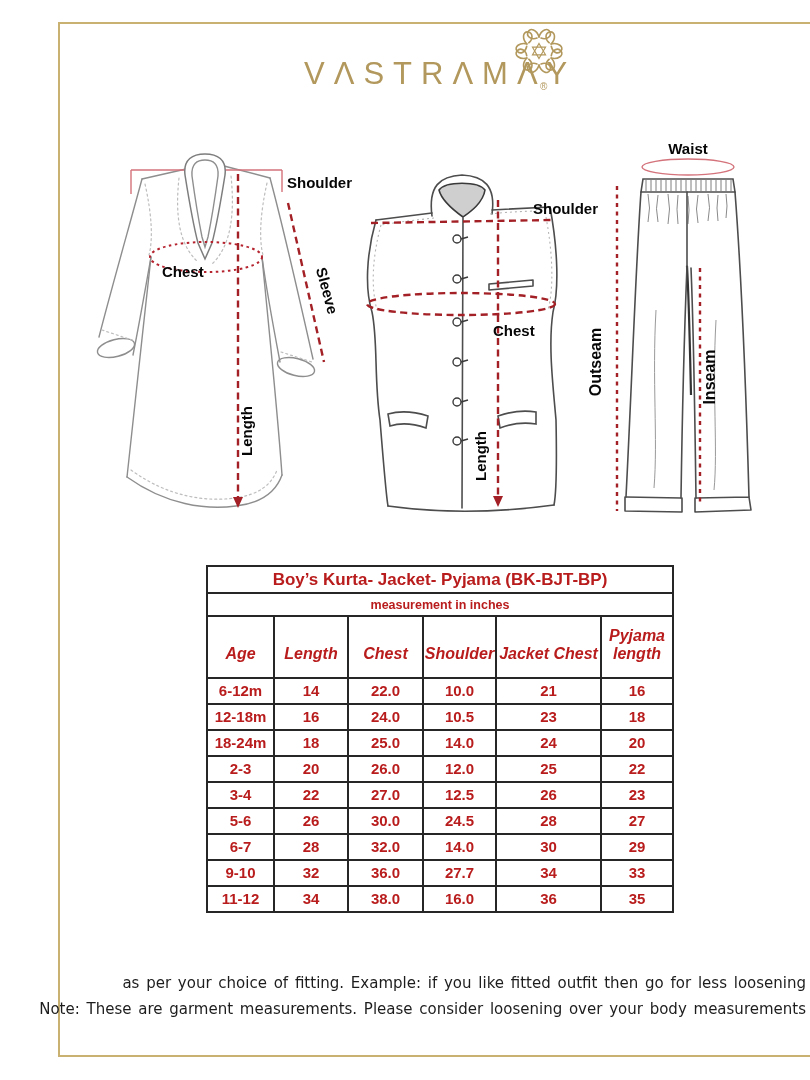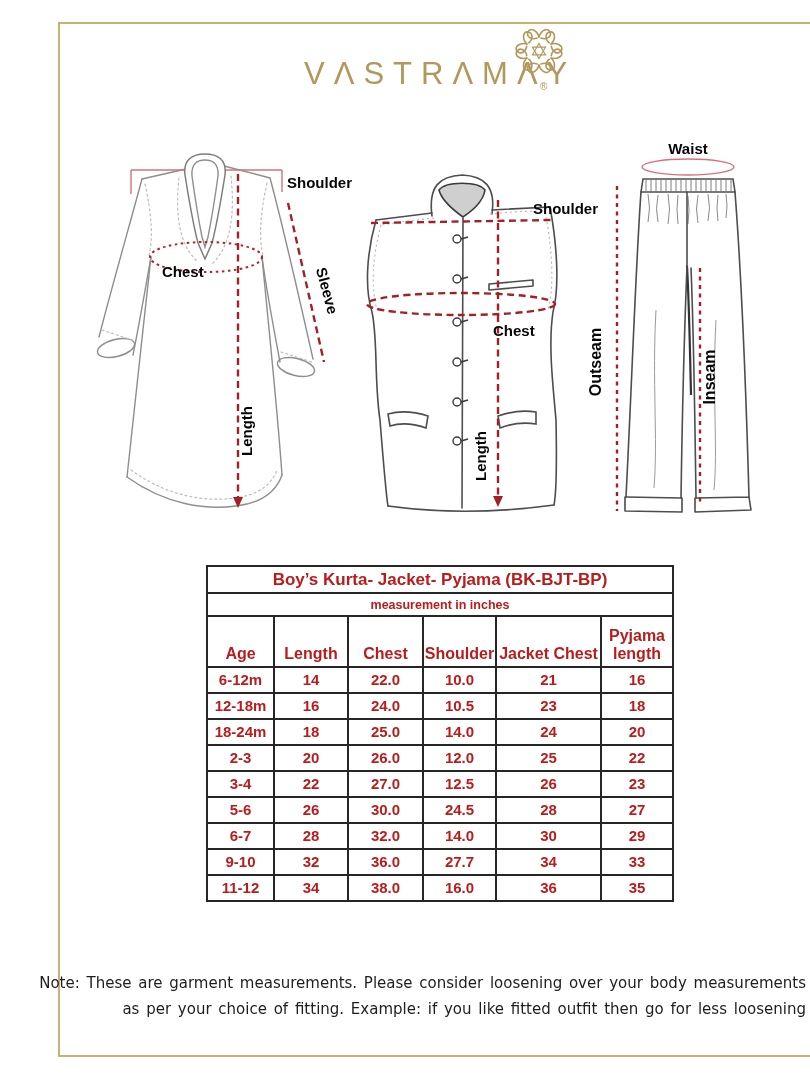--- a/index.html
+++ b/index.html
@@ -25,21 +25,21 @@
   .g-label{font-family:"Liberation Sans",sans-serif;font-weight:bold;font-size:15px;fill:#060606;}
   .g-label-lg{font-size:16px;}
   .gold{stroke:#b2985c;fill:none;stroke-width:1.6;stroke-linecap:round;}
 
   
   .size-table{position:absolute;left:170px;top:565px;width:466px;border-collapse:collapse;
               table-layout:fixed;color:#b91c1c;}
   .size-table th,.size-table td{border:2px solid #262626;text-align:center;padding:0;line-height:1.12;}
   .size-table .title-cell{font-size:17px;font-weight:bold;height:25px;}
   .size-table .subtitle-cell{font-size:12.5px;font-weight:bold;height:21px;}
-  .size-table th{font-size:16px;font-weight:bold;height:46px;vertical-align:bottom;padding-bottom:3px;}
+  .size-table th{font-size:16px;font-weight:bold;height:46px;vertical-align:bottom;padding-bottom:14px;font-style:italic;}
   .size-table td{font-size:15px;font-weight:bold;height:24px;}
 
   .note{position:absolute;right:40px;top:970px;text-align:right;
         font-family:"DejaVu Sans",sans-serif;font-size:15px;color:#1d1d1d;line-height:1.75;
         word-spacing:2px;}
   .note div{white-space:nowrap;}
 </style>
 </head>
 <body>
 
@@ -291,16 +291,16 @@
           <td>34</td>
           <td>38.0</td>
           <td>16.0</td>
           <td>36</td>
           <td>35</td>
         </tr>
       </tbody>
   </table>
 
   <div class="note">
+    <div>as per your choice of fitting. Example: if you like fitted outfit then go for less loosening</div>
     <div>Note: These are garment measurements. Please consider loosening over your body measurements</div>
-    <div>as per your choice of fitting. Example: if you like fitted outfit then go for less loosening</div>
   </div>
 </div>
 
 </body></html>

